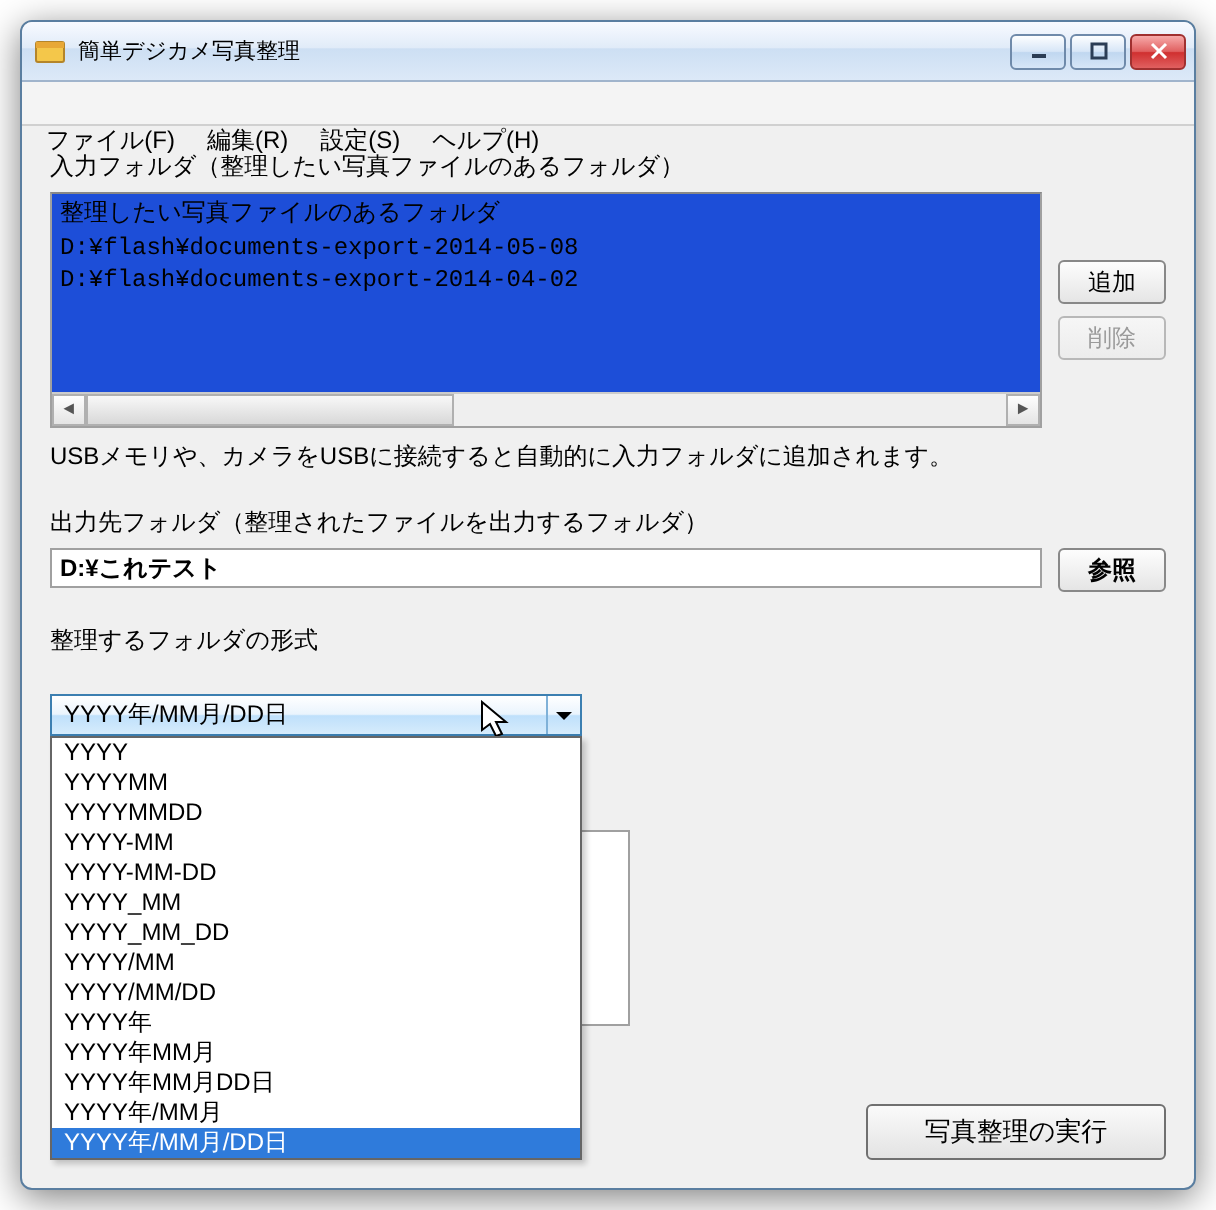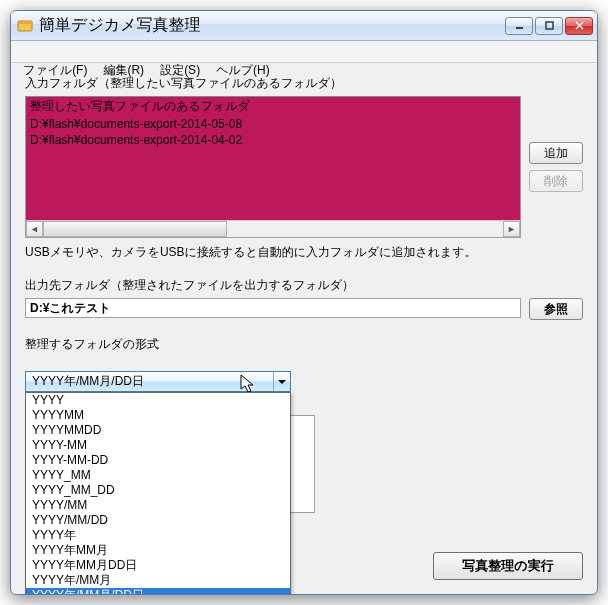--- a/index.html
+++ b/index.html
@@ -29,21 +29,21 @@
     display: flex;
     align-items: center;
     padding: 0 4px 0 6px;
     border-bottom: 1px solid #a0b4cc;
   }
   .app-icon {
     width: 16px; height: 16px;
     margin-right: 6px;
     display: flex; align-items: center; justify-content: center;
   }
-  .title-text { flex: 1; color: #000; font-size: 16px; }
+  .title-text { flex: 1; color: #000; font-size: 11px; }
   .winbtns { display: flex; gap: 2px; }
   .winbtn {
     width: 28px; height: 18px;
     border: 1px solid #6f8aaa;
     border-radius: 3px;
     background: linear-gradient(to bottom,#fdfeff,#d7e6f7 48%,#c0d7f0 52%,#d7e6f7);
     display:flex;align-items:center;justify-content:center;
     font-size: 10px; color:#2b3d55;
   }
   .winbtn.close { background: linear-gradient(to bottom,#f7aaaa,#e06060 48%,#d03030 52%,#e06060); color:#fff; border-color:#a03030;}
@@ -60,27 +60,28 @@
     flex: 1;
     padding: 10px 14px 14px 14px;
     display: flex;
     flex-direction: column;
     position: relative;
   }
   .section-label { margin: 2px 0 4px 0; }
   .row { display: flex; gap: 8px; }
   .listbox {
     flex: 1;
-    height: 142px;
-    background: #be185d;
+    height: 118px;
+    background: #1d4ed8;
     border: 1px solid #a0a0a0;
     border-top-color:#888;
     overflow: hidden;
     position: relative;
     font-size: 12px;
+    font-family: Liberation Mono, monospace;
   }
   .listbox .item { padding: 1px 4px; white-space: nowrap; }
   .listbox .hscroll {
     position: absolute; left:0; right:0; bottom:0; height:17px;
     background: #f0f0f0; border-top:1px solid #ccc;
     display:flex;
   }
   .hscroll .arrow{width:17px;border:1px solid #b0b0b0;background:linear-gradient(#fdfdfd,#e4e4e4);display:flex;align-items:center;justify-content:center;font-size:9px;color:#555;}
   .hscroll .track{flex:1;background:#efefef;position:relative;}
   .hscroll .thumb{position:absolute;left:0;top:0;bottom:0;width:40%;background:linear-gradient(#f8f8f8,#d8d8d8);border:1px solid #b0b0b0;}
@@ -132,21 +133,21 @@
     width: 290px; height:98px;
     border:1px solid #a0a0a0; background:#fff;
     z-index:1;
   }
   .run-btn {
     position:absolute; right:14px; bottom:14px;
     width:150px; height:28px;
     border:1px solid #707070;
     background:linear-gradient(#fafafa,#e3e3e3);
     border-radius:3px;
-    font-weight: bold;
+    font-weight: normal;
     font-size: 13px;
     display:flex;align-items:center;justify-content:center;
   }
 </style>
 </head>
 <body>
 
 <div class="window">
   <div class="titlebar">
     <span class="app-icon">

